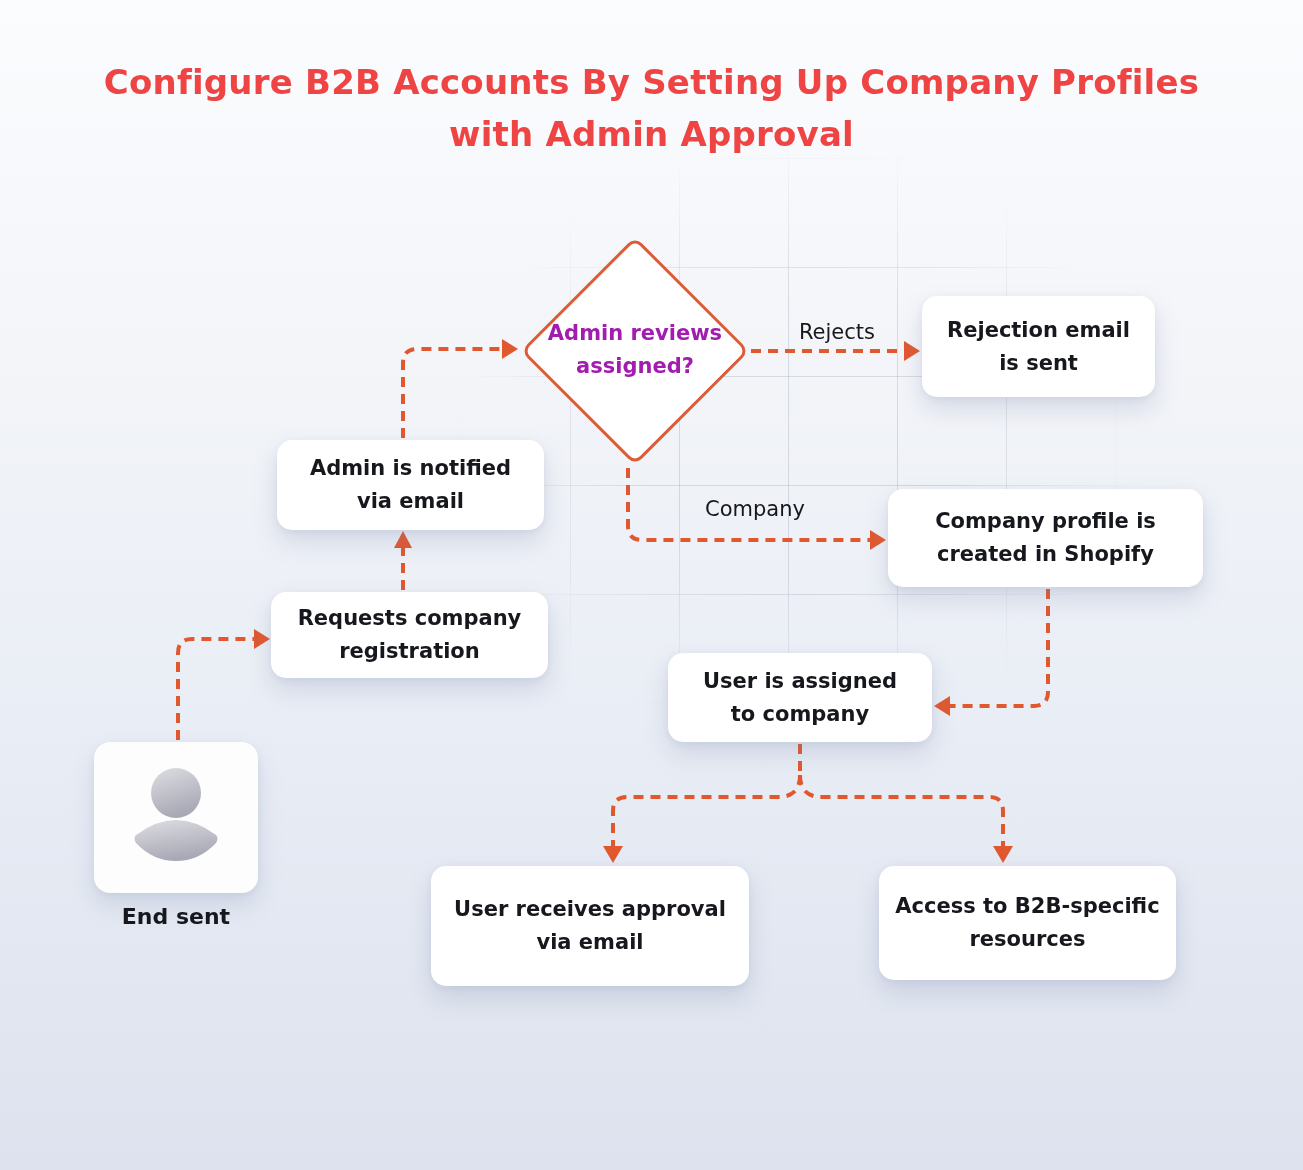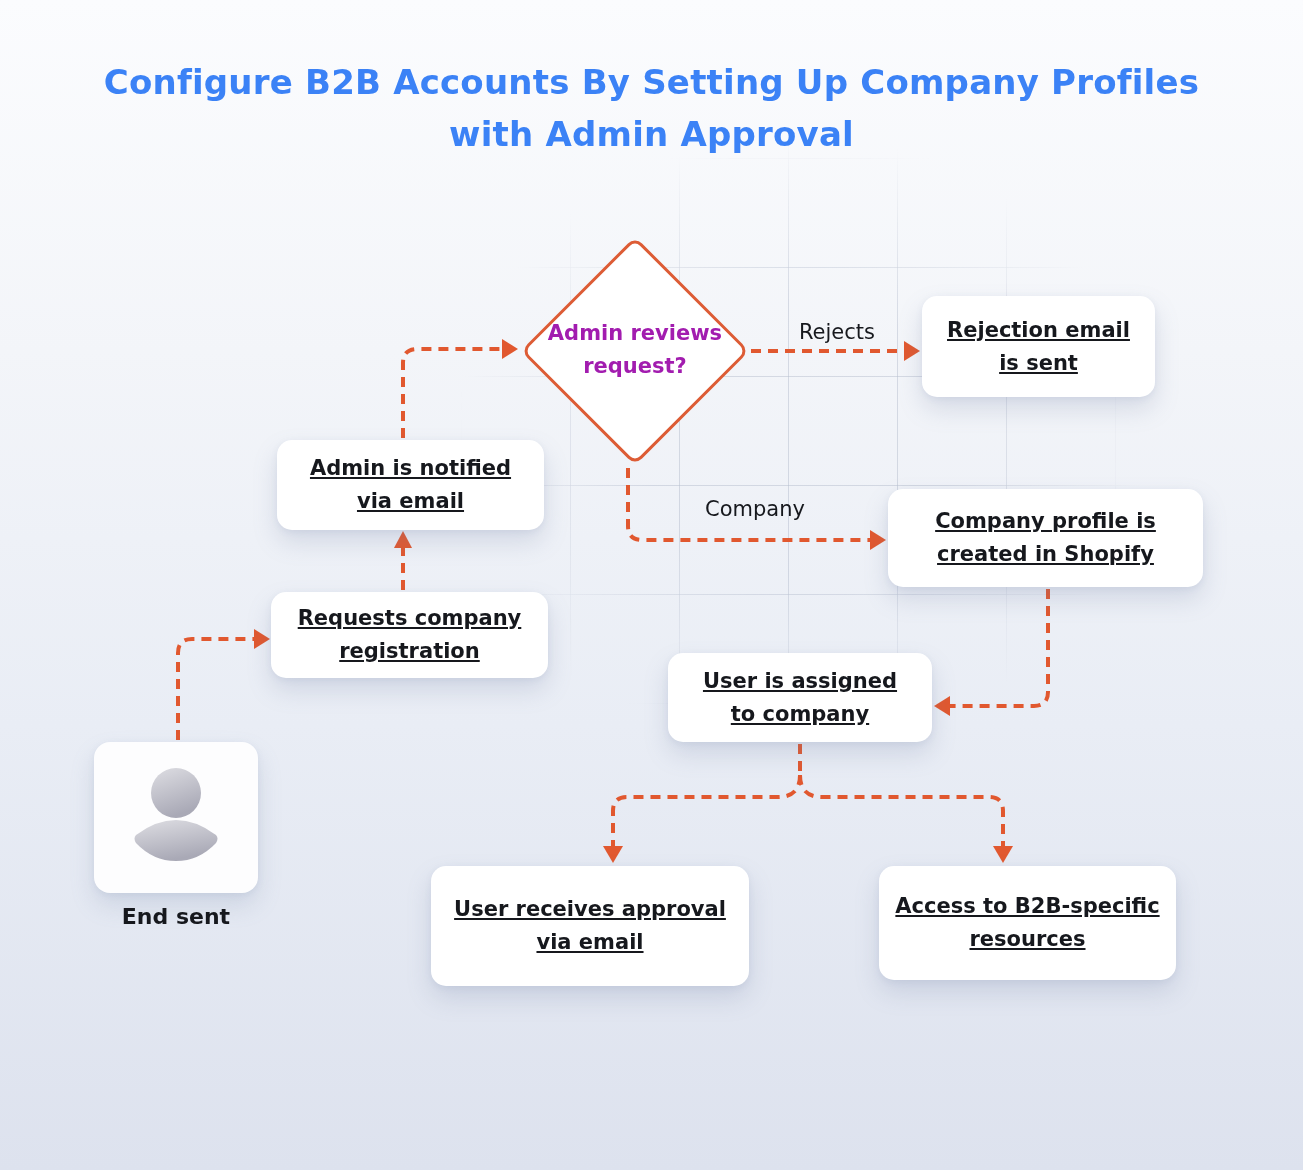--- a/index.html
+++ b/index.html
@@ -18,32 +18,31 @@
       linear-gradient(to right, rgba(176,184,202,0.55) 1px, transparent 1px),
       linear-gradient(to bottom, rgba(176,184,202,0.55) 1px, transparent 1px);
     background-size: 109px 109px;
     background-position: 25px 49px;
     -webkit-mask-image: radial-gradient(ellipse 440px 390px at 800px 440px, rgba(0,0,0,0.85) 35%, transparent 78%);
     mask-image: radial-gradient(ellipse 440px 390px at 800px 440px, rgba(0,0,0,0.85) 35%, transparent 78%);
   }
 
   .title {
     position: absolute; left: 0; top: 56px; width: 100%;
-    text-align: center; color: #3b82f6;
+    text-align: center; color: #ef4444;
     font-size: 34px; font-weight: 800; line-height: 52px;
     letter-spacing: 0.2px;
   }
 
   .node {
     position: absolute; background: #ffffff; border-radius: 15px;
     display: flex; flex-direction: column; align-items: center; justify-content: center;
     color: #16181d; font-size: 21px; font-weight: 700; line-height: 33px;
     text-align: center;
     box-shadow: 0 12px 24px rgba(112,128,164,0.22), 0 2px 6px rgba(112,128,164,0.10);
-    text-decoration: underline;
   }
 
   .diamond-shape {
     position: absolute; left: 554px; top: 270px; width: 162px; height: 162px;
     background: #ffffff; border: 3px solid #dd5c35; border-radius: 10px;
     transform: rotate(45deg);
   }
   .diamond-text {
     position: absolute; left: 535px; top: 317px; width: 200px;
     text-align: center; color: #a21caf;
@@ -113,21 +112,21 @@
       <path d="M993,846 L1003,863 L1013,846 Z"></path>
     </g>
   </svg>
 
   <div class="edge-label" style="left:782px; top:320px; width:110px;">Rejects</div>
   <div class="edge-label" style="left:695px; top:497px; width:120px;">Company</div>
 
   <div class="diamond-shape"></div>
   <div class="diamond-text">
     <span class="line">Admin reviews</span>
-    <span class="line">request?</span>
+    <span class="line">assigned?</span>
   </div>
 
   <div class="node" style="left:922px; top:296px; width:233px; height:101px;">
     <span class="line">Rejection email</span>
     <span class="line">is sent</span>
   </div>
 
   <div class="node" style="left:277px; top:440px; width:267px; height:90px;">
     <span class="line">Admin is notified</span>
     <span class="line">via email</span>

